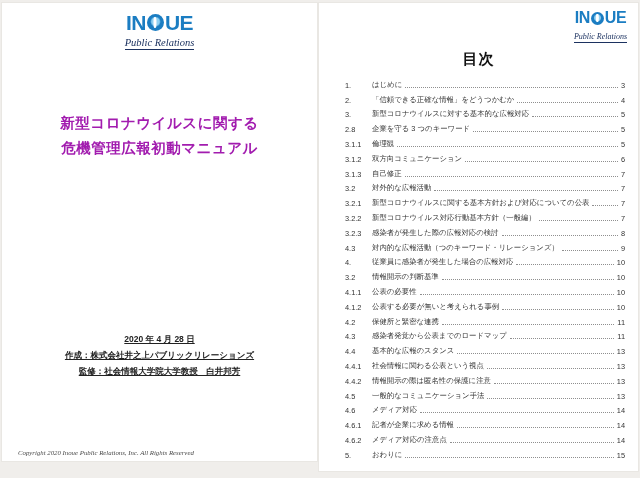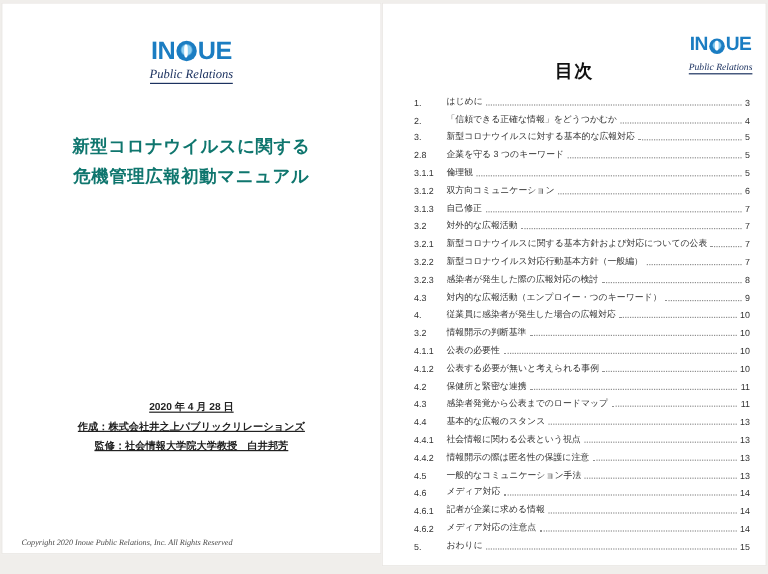--- a/index.html
+++ b/index.html
@@ -15,21 +15,21 @@
     position:absolute;background:#ffffff;
     border:1px solid #e9e7e3;box-sizing:border-box;
   }
   .page-left{left:1px;top:2px;width:317px;height:460px;}
   .page-right{left:318px;top:2px;width:321px;height:470px;}
 
   
   .logo{display:inline-block;text-align:center;line-height:1;}
   .logo-word{
     font-weight:bold;color:#1b7dc2;letter-spacing:-0.5px;
-    display:flex;align-items:center;justify-content:center;margin-top:20px;
+    display:flex;align-items:center;justify-content:center;
   }
   .logo-globe{
     display:inline-block;border-radius:50%;
     background:radial-gradient(circle at 50% 45%, #8fd0f2 0 30%, #1b7dc2 42% 100%);
     position:relative;margin:0 1px;
   }
   .logo-globe::after{
     content:"";position:absolute;left:50%;top:18%;
     transform:translateX(-50%);
     width:18%;height:62%;background:#ffffff;border-radius:40%;
@@ -44,21 +44,21 @@
   .logo-lg .logo-globe{width:17px;height:17px;}
   .logo-lg .logo-tag{font-size:10.5px;}
   .logo-sm .logo-word{font-size:16px;}
   .logo-sm .logo-globe{width:13px;height:13px;}
   .logo-sm .logo-tag{font-size:8px;}
 
   
   .cover-logo{position:absolute;top:9px;left:0;right:0;text-align:center;}
   .cover-title{
     position:absolute;top:108px;left:0;right:0;
-    text-align:center;font-weight:bold;color:#0f766e;
+    text-align:center;font-weight:bold;color:#a21caf;
     font-size:14.5px;line-height:25px;letter-spacing:0.5px;
   }
   .cover-credits{
     position:absolute;top:328px;left:0;right:0;
     text-align:center;font-weight:bold;color:#222;
     font-size:8.5px;line-height:16px;text-decoration:underline;
   }
   .cover-copyright{
     position:absolute;left:16px;bottom:5px;
     font-family:"Liberation Serif","DejaVu Serif",serif;
@@ -208,21 +208,21 @@
 
   <div class="toc-row">
     <span class="toc-num">3.2.3</span>
     <span class="toc-title">感染者が発生した際の広報対応の検討</span>
     <span class="toc-fill"></span>
     <span class="toc-page">8</span>
   </div>
 
   <div class="toc-row">
     <span class="toc-num">4.3</span>
-    <span class="toc-title">対内的な広報活動（エンプロイー・つのキーワード）</span>
+    <span class="toc-title">対内的な広報活動（つのキーワード・リレーションズ）</span>
     <span class="toc-fill"></span>
     <span class="toc-page">9</span>
   </div>
 
   <div class="toc-row">
     <span class="toc-num">4.</span>
     <span class="toc-title">従業員に感染者が発生した場合の広報対応</span>
     <span class="toc-fill"></span>
     <span class="toc-page">10</span>
   </div>

